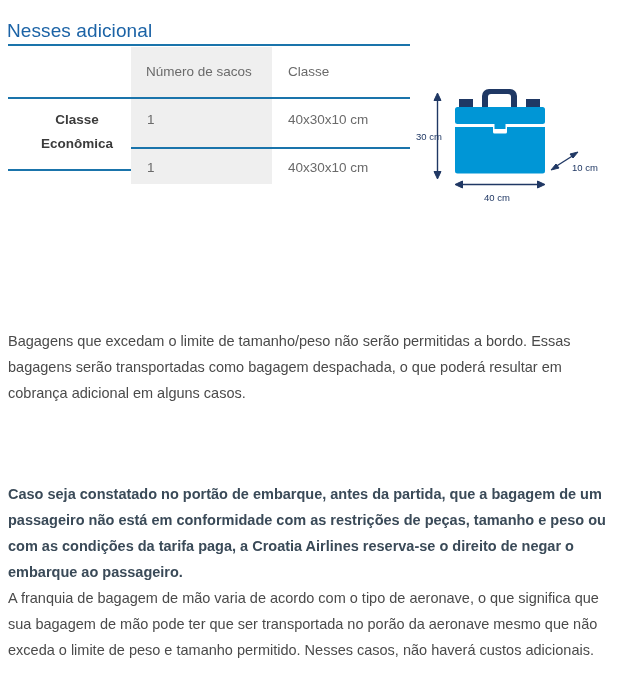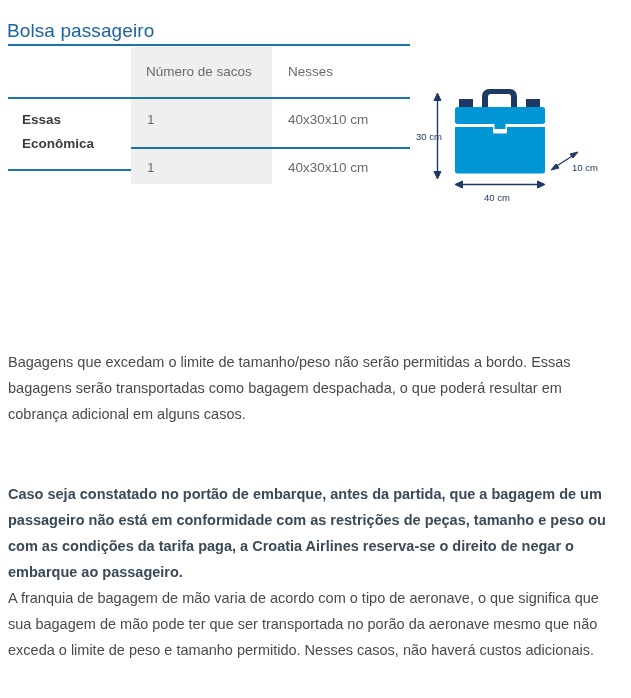--- a/index.html
+++ b/index.html
@@ -33,20 +33,21 @@
     white-space: nowrap;
   }
 
   
   .table-wrap {
     position: absolute;
     left: 8px;
     top: 44px;
     width: 402px;
     height: 190px;
+    text-align: center;
   }
 
   
   .col-highlight {
     position: absolute;
     left: 123px;
     top: 3px;
     width: 141px;
     height: 137px;
     background: #efefef;
@@ -101,49 +102,49 @@
 
   
   .copy {
     position: absolute;
     left: 8px;
     width: 616px;
     font-size: 14.5px;
     line-height: 26px;
     color: #4a4a4a;
   }
-  .copy.p1 { top: 317px; margin-top: 32px; }
+  .copy.p1 { top: 296px; margin-top: 32px; }
   .copy.p2 { top: 414px; }
   .copy.p3 {
     top: 466px;
     font-weight: 700;
     color: #3a4a58;
   }
   .copy.p4 { top: 570px; }
 </style>
 </head>
 <body>
 
 <div class="page">
 
-  <h2 class="section-title">Bolsa passageiro</h2>
+  <h2 class="section-title">Nesses adicional</h2>
 
   <div class="table-wrap">
 
     <div class="col-highlight"></div>
 
     <div class="rule rule-top"></div>
     <div class="rule rule-header"></div>
     <div class="rule rule-row1"></div>
     <div class="rule rule-row1-lbl"></div>
 
     <div class="cell th-num">Número de sacos</div>
-    <div class="cell th-size">Nesses</div>
+    <div class="cell th-size">Classe</div>
 
-    <div class="cell label r1-label">Essas Econômica</div>
+    <div class="cell label r1-label">Classe Econômica</div>
     <div class="cell r1-num">1</div>
     <div class="cell r1-size">40x30x10 cm</div>
 
     <div class="cell r2-num">1</div>
     <div class="cell r2-size">40x30x10 cm</div>
   </div>
 
   <div class="bag-figure">
     <svg width="200" height="132" viewBox="0 0 200 132" xmlns="http://www.w3.org/2000/svg">
 

